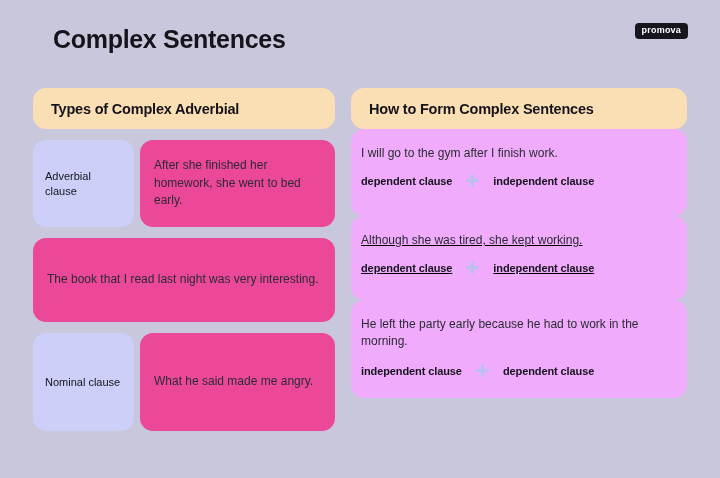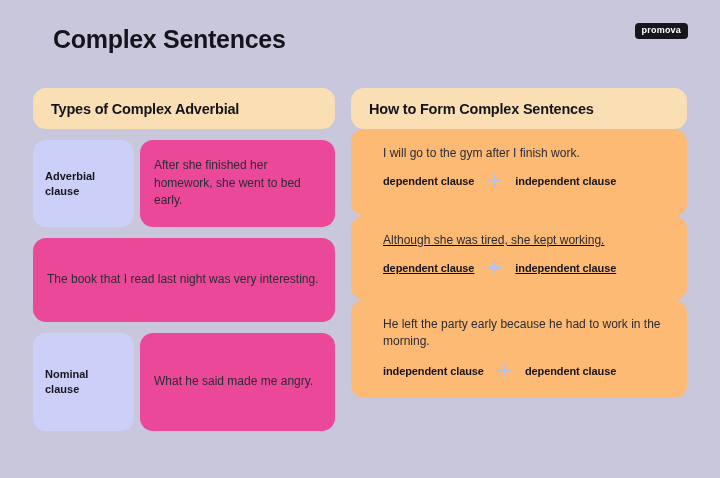--- a/index.html
+++ b/index.html
@@ -84,43 +84,43 @@
 
   .type-label {
     width: 101px;
     background: #ccd0f8;
     border-radius: 13px;
     display: flex;
     align-items: center;
     padding: 0 12px;
     box-sizing: border-box;
     font-size: 11px;
-    font-weight: bold;
+    font-weight: normal;
     color: #15141c;
     line-height: 1.35;
   }
 
   .type-example {
     flex: 1;
     background: #ec4899;
     border-radius: 13px;
     display: flex;
     align-items: center;
     padding: 0 14px;
     box-sizing: border-box;
     font-size: 12px;
     color: #2b2b33;
     line-height: 1.45;
   }
 
   
   .form-card {
-    background: #fdba74;
-    border-radius: 13px;
-    padding: 16px 18px 14px 32px;
+    background: #f0abfc;
+    border-radius: 13px;
+    padding: 16px 18px 14px 10px;
     box-sizing: border-box;
   }
   .form-card.c1 { height: 87px; }
   .form-card.c2 { height: 84px; text-decoration: underline; }
   .form-card.c3 { height: 98px; }
 
   .form-sentence {
     font-size: 12px;
     color: #2b2b33;
     line-height: 1.42;

